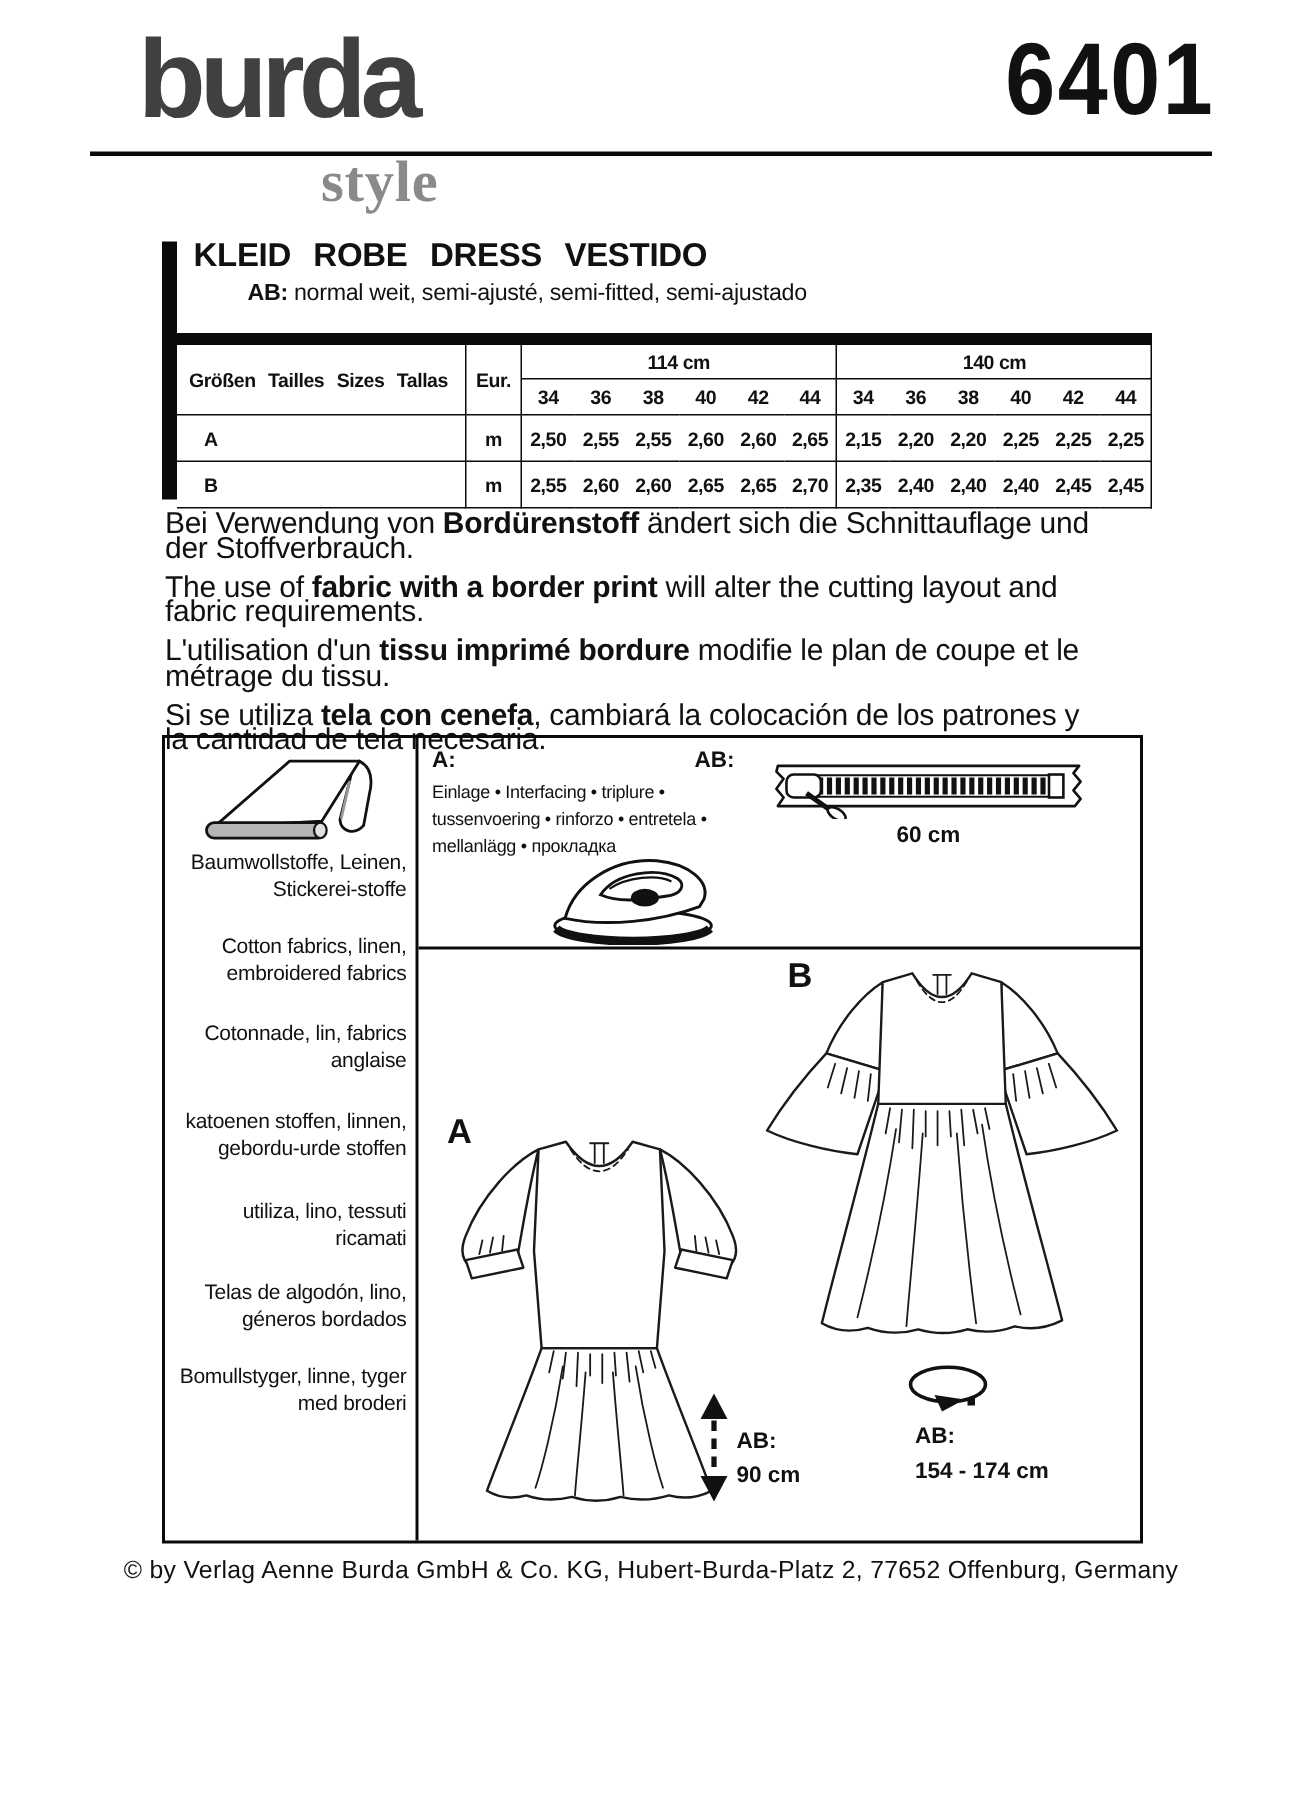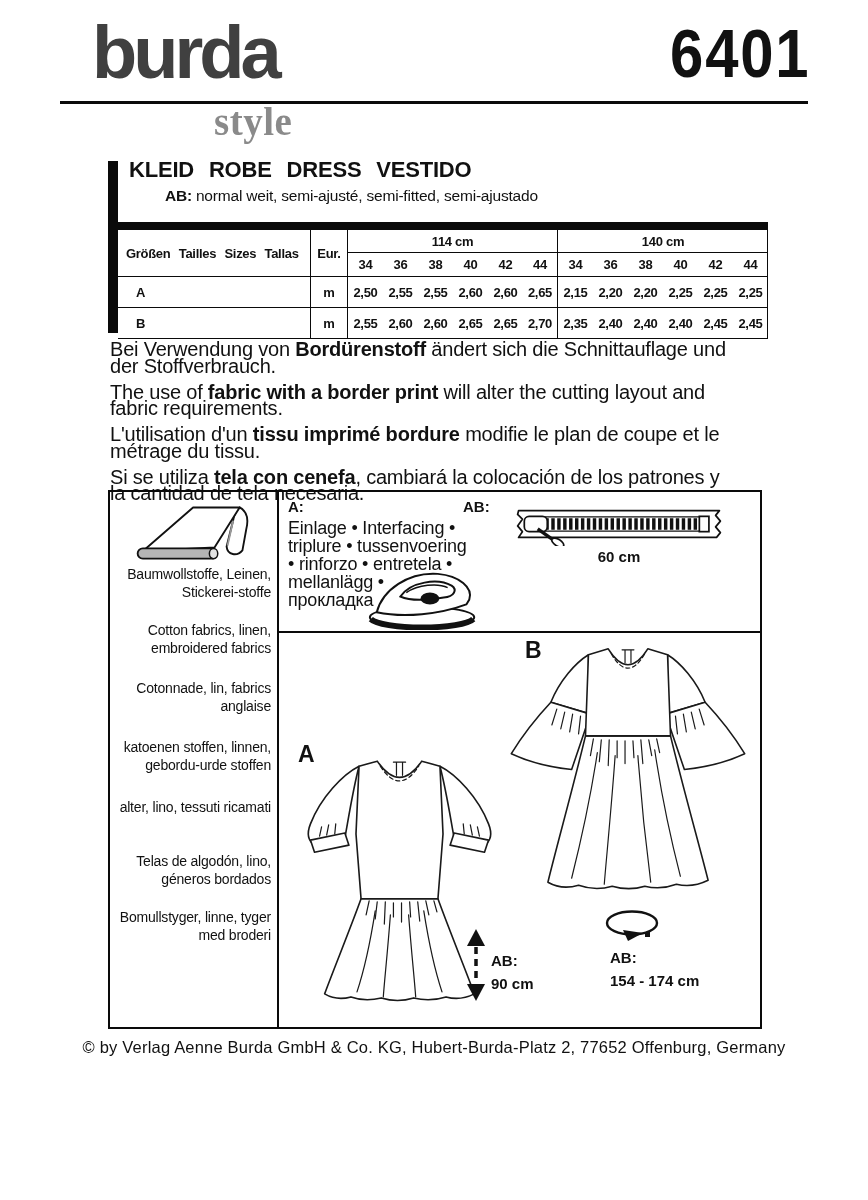--- a/index.html
+++ b/index.html
@@ -46,21 +46,21 @@
   .notes { position:absolute; left:110px; top:341px; width:620px; font-size:20px; letter-spacing:-0.2px; }
   .notes p { margin-bottom:9.5px; line-height:16.5px; }
   
   .diagram { position:absolute; left:108px; top:490px; width:654px; height:539px;
     border:2px solid #0a0a0a; }
   .mat-col { position:absolute; left:0; top:0; bottom:0; width:169px; border-right:2px solid #0a0a0a; }
   .mat-item { position:absolute; left:9px; width:152px; font-size:14px; line-height:17.5px; letter-spacing:-0.2px;text-align:right; }
   .fabric-icon { position:absolute; left:14px; top:8px; }
   .top-row { position:absolute; left:169px; right:0; top:0; height:141px; border-bottom:2px solid #0a0a0a; }
   .if-label { position:absolute; left:9px; top:6px; font-size:15px; font-weight:bold; }
-  .if-text { position:absolute; left:9px; top:27px; width:184px; font-size:18px; line-height:18px; letter-spacing:-0.2px; }
+  .if-text { position:absolute; left:9px; top:27px; width:184px; font-size:12px; line-height:18px; letter-spacing:-0.2px; }
   .iron-icon { position:absolute; left:82px; top:72px; }
   .zip-label { position:absolute; left:184px; top:6px; font-size:15px; font-weight:bold; }
   .zipper-icon { position:absolute; left:218px; top:10px; }
   .zip-len { position:absolute; left:218px; top:56px; width:244px; text-align:center;
     font-size:15px; font-weight:bold; }
   .views { position:absolute; left:169px; right:0; top:141px; bottom:0; }
   .view-label { position:absolute; font-size:23px; font-weight:bold; }
   .label-a { left:19px; top:108px; }
   .label-b { left:246px; top:4px; }
   .dress-a { position:absolute; left:8px; top:114px; }
@@ -154,21 +154,21 @@
         <path d="M124,8 C132,12 134,20 131,32 L127,54 C121,61 111,59 110,50 L117,22 C118,16 120,11 124,8 Z" fill="#fff" stroke="#111" stroke-width="2"></path>
         <path d="M117,22 L111,49" fill="none" stroke="#999" stroke-width="2"></path>
         <path d="M20,55 L74,8 L124,8 L97,51 Z" fill="#fff" stroke="#111" stroke-width="2" stroke-linejoin="round"></path>
         <path d="M20,52 L95,52 A6,6 0 0 1 95,63 L20,63 A5.5,5.5 0 0 1 20,52 Z" fill="#b5b5b5" stroke="#111" stroke-width="2"></path>
         <ellipse cx="96" cy="57.5" rx="4.5" ry="5.5" fill="#e2e2e2" stroke="#111" stroke-width="1.6"></ellipse>
       </svg>
       <div class="mat-item" style="top:74px">Baumwollstoffe, Leinen, Stickerei-stoffe</div>
       <div class="mat-item" style="top:130px">Cotton fabrics, linen, embroidered fabrics</div>
       <div class="mat-item" style="top:188px">Cotonnade, lin, fabrics anglaise</div>
       <div class="mat-item" style="top:247px">katoenen stoffen, linnen, gebordu-urde stoffen</div>
-      <div class="mat-item" style="top:307px">alter, lino, tessuti ricamati</div>
+      <div class="mat-item" style="top:307px">utiliza, lino, tessuti ricamati</div>
       <div class="mat-item" style="top:361px">Telas de algodón, lino, géneros bordados</div>
       <div class="mat-item" style="top:417px">Bomullstyger, linne, tyger med broderi</div>
     </div>
 
     <div class="top-row">
       <div class="if-label">A:</div>
       <div class="if-text">Einlage • Interfacing • triplure • tussenvoering • rinforzo • entretela • mellanlägg • прокладка</div>
       <svg class="iron-icon" width="128" height="66" viewBox="0 0 130 67">
         <ellipse cx="62" cy="54" rx="53" ry="10.5" fill="#fff" stroke="#111" stroke-width="2"></ellipse>
         <path d="M10,56 A53,10.5 0 0 0 114,56" fill="none" stroke="#111" stroke-width="6"></path>

